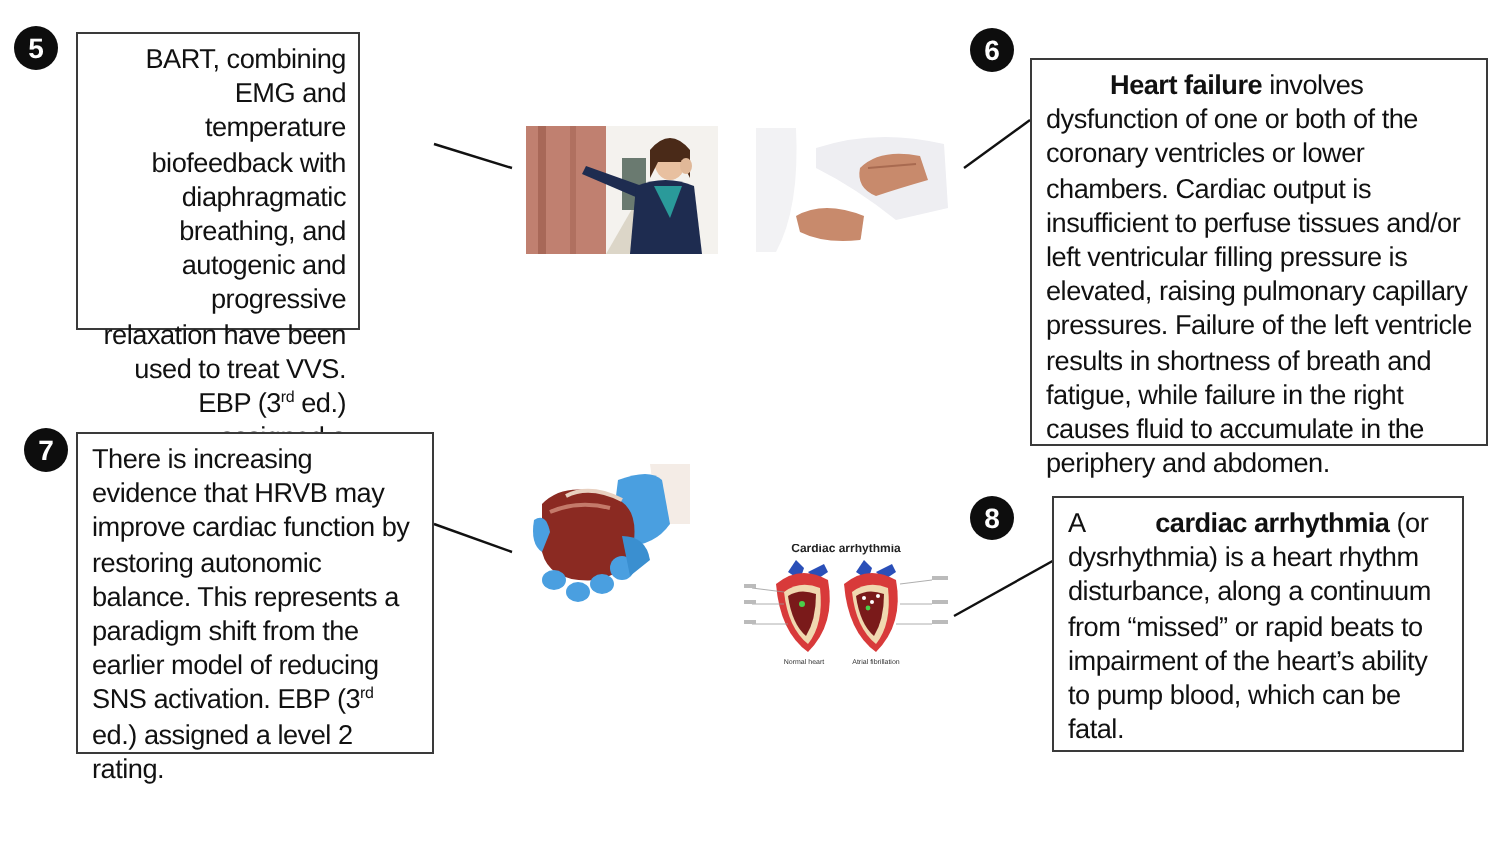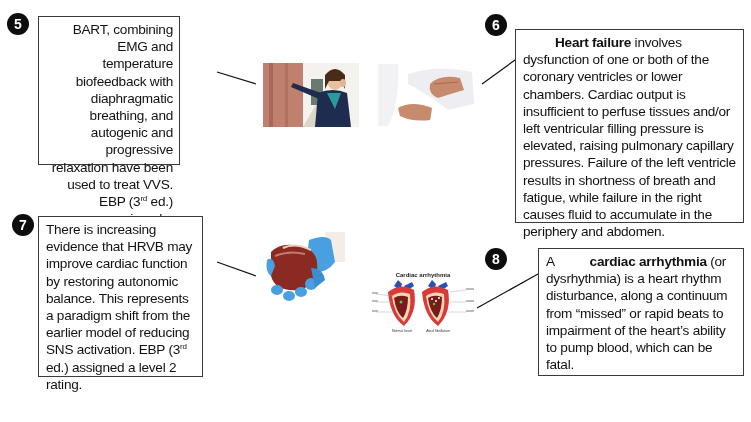--- a/index.html
+++ b/index.html
@@ -26,22 +26,22 @@
   <line x1="538" y1="274" x2="477" y2="308" stroke="#111" stroke-width="1.2"></line>
 </svg>
 
 <div class="badge" style="left:7px;top:13px;">5</div>
 <div class="badge" style="left:485px;top:14px;">6</div>
 <div class="badge" style="left:12px;top:214px;">7</div>
 <div class="badge" style="left:485px;top:248px;">8</div>
 
 <div class="box" style="left:38px;top:16px;width:142px;height:149px;text-align:right;"><span>BART, combining EMG and temperature biofeedback with diaphragmatic breathing, and autogenic and progressive relaxation have been used to treat VVS. EBP (3</span><sup>rd</sup><span> ed.) assigned a </span><b>level 2</b><span> rating.</span></div>
 <div class="box" style="left:515px;top:29px;width:229px;height:194px;"><b>Heart failure</b><span> involves dysfunction of one or both of the coronary ventricles or lower chambers. Cardiac output is insufficient to perfuse tissues and/or left ventricular filling pressure is elevated, raising pulmonary capillary pressures. Failure of the left ventricle results in shortness of breath and fatigue, while failure in the right causes fluid to accumulate in the periphery and abdomen.</span></div>
-<div class="box" style="left:38px;top:216px;width:165px;height:161px;"><span>There is increasing evidence that HRVB may improve cardiac function by restoring autonomic balance. This represents a paradigm shift from the earlier model of reducing SNS activation. EBP (3</span><sup>rd</sup><span> ed.) assigned a level 2 rating.</span></div>
-<div class="box" style="left:538px;top:248px;width:206px;height:128px;"><span>A </span><b>cardiac arrhythmia</b><span> (or dysrhythmia) is a heart rhythm disturbance, along a continuum from “missed” or rapid beats to impairment of the heart’s ability to pump blood, which can be fatal.</span></div>
+<div class="box" style="left:38px;top:216px;width:179px;height:161px;"><span>There is increasing evidence that HRVB may improve cardiac function by restoring autonomic balance. This represents a paradigm shift from the earlier model of reducing SNS activation. EBP (3</span><sup>rd</sup><span> ed.) assigned a level 2 rating.</span></div>
+<div class="box" style="left:526px;top:248px;width:206px;height:128px;"><span>A </span><b>cardiac arrhythmia</b><span> (or dysrhythmia) is a heart rhythm disturbance, along a continuum from “missed” or rapid beats to impairment of the heart’s ability to pump blood, which can be fatal.</span></div>
 
 <div class="img" style="left:263px;top:63px;width:96px;height:64px;">
   <svg width="96" height="64">
     <rect width="96" height="64" fill="#f4f2ee"></rect>
     <rect x="0" y="0" width="40" height="64" fill="#c08070"></rect>
     <rect x="6" y="0" width="4" height="64" fill="#a86858"></rect>
     <rect x="22" y="0" width="3" height="64" fill="#b07060"></rect>
     <path d="M40 64 L55 38 L58 64 Z" fill="#dcd6c8"></path>
     <rect x="48" y="16" width="12" height="26" fill="#6a7a70"></rect>
     <path d="M58 30 L30 20 L28 24 L56 36 Z" fill="#1e2c50"></path>

